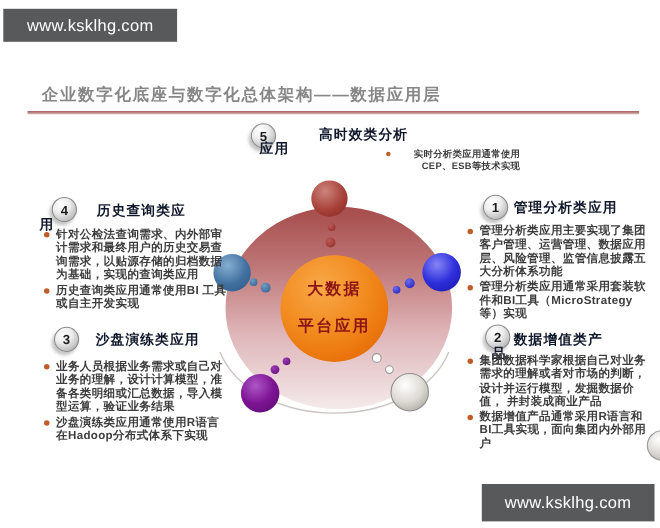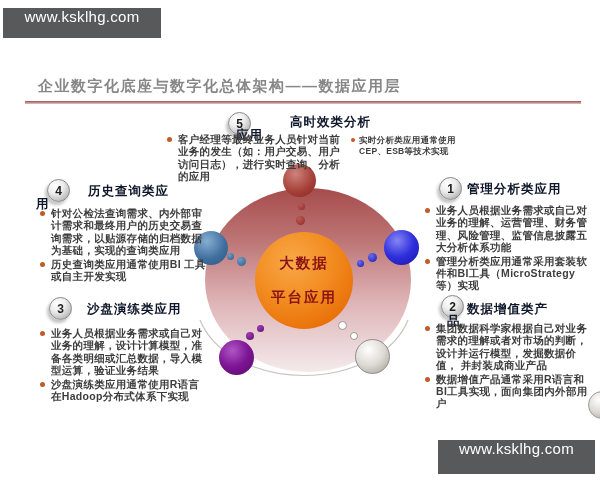--- a/index.html
+++ b/index.html
@@ -1,20 +1,20 @@
 <!DOCTYPE html>
 <html><head>
 <meta charset="utf-8">
 <style>
   html,body{margin:0;padding:0;background:#fff;}
   .slide{position:relative;width:600px;height:480px;background:#ffffff;overflow:hidden;
          font-family:"Liberation Sans","DejaVu Sans",sans-serif;}
 
   
-  .banner{position:absolute;background:#58595b;color:#ffffff;display:flex;align-items:flex-start;
+  .banner{position:absolute;background:#58595b;color:#ffffff;display:flex;align-items:center;
           justify-content:center;font-size:15px;letter-spacing:.3px;}
   .banner-top{left:3px;top:8px;width:158px;height:30px;}
   .banner-bottom{left:438px;top:440px;width:157px;height:34px;}
 
   
   .page-title{position:absolute;left:38px;top:77px;font-size:15px;color:#878787;
               font-weight:600;letter-spacing:1.5px;white-space:nowrap;text-align:center;}
   .title-rule{position:absolute;left:25px;top:101px;width:556px;height:3px;
               background:linear-gradient(#9c5050,#e3c4c4);}
 
@@ -65,21 +65,21 @@
 
   
   .blist{position:absolute;margin:0;padding:0;list-style:none;font-size:10.5px;line-height:12.4px;
          color:#3d3d3d;font-weight:600;letter-spacing:.3px;}
   .blist li{position:relative;padding-left:13px;margin-bottom:1px;}
   .blist li::before{content:"";position:absolute;left:2px;top:4px;width:5px;height:5px;
          border-radius:50%;background:#bf5c28;}
   .w-std{width:171px;}
   .l5a{left:165px;top:133px;width:178px;}
   .l5b{left:349px;top:135px;width:124px;font-size:8.5px;line-height:11px;}
-  .l5b li{padding-left:10px;}
+  .l5b li{padding-left:10px;text-align:right;}
   .l5b li::before{width:4px;height:4px;top:3px;}
   .l4{left:38px;top:207px;}
   .l3{left:38px;top:327px;}
   .l1{left:423px;top:204px;}
   .l2{left:423px;top:322px;}
 </style>
 </head>
 <body>
 
 <div class="slide">
@@ -134,43 +134,40 @@
     </div>
   <div class="numball" style="left:439px;top:177px;">
     <span>1</span>
     </div>
   <div class="numball" style="left:441px;top:295px;">
     <span>2</span>
     </div>
 
   <div class="sec-title" style="left:290px;top:114px;">高时效类分析</div>
   <div class="sec-title" style="left:236px;top:127px;">应用</div>
-  <ul class="blist l5a">
-    <li>客户经理等最终业务人员针对当前业务的发生（如：用户交易、用户访问日志），进行实时查询、分析的应用</li>
-  </ul>
   <ul class="blist l5b">
     <li>实时分析类应用通常使用CEP、ESB等技术实现</li>
   </ul>
 
   <div class="sec-title" style="left:88px;top:183px;">历史查询类应</div>
   <div class="sec-title" style="left:36px;top:196px;">用</div>
   <ul class="blist l4 w-std">
     <li>针对公检法查询需求、内外部审计需求和最终用户的历史交易查询需求，以贴源存储的归档数据为基础，实现的查询类应用</li>
     <li>历史查询类应用通常使用BI 工具或自主开发实现</li>
   </ul>
 
   <div class="sec-title" style="left:87px;top:301px;">沙盘演练类应用</div>
   <ul class="blist l3 w-std">
     <li>业务人员根据业务需求或自己对业务的理解，设计计算模型，准备各类明细或汇总数据，导入模型运算，验证业务结果</li>
     <li>沙盘演练类应用通常使用R语言在Hadoop分布式体系下实现</li>
   </ul>
 
   <div class="sec-title" style="left:467px;top:181px;">管理分析类应用</div>
   <ul class="blist l1 w-std">
-    <li>业务人员根据业务需求或自己对业务的理解、运营管理、财务管理、风险管理、监管信息披露五大分析体系功能</li>
+    <li>管理分析类应用主要实现了集团客户管理、运营管理、数据应用层、风险管理、监管信息披露五大分析体系功能</li>
     <li>管理分析类应用通常采用套装软件和BI工具（MicroStrategy等）实现</li>
   </ul>
 
   <div class="sec-title" style="left:467px;top:301px;">数据增值类产</div>
   <div class="sec-title" style="left:447px;top:313px;">品</div>
   <ul class="blist l2 w-std">
     <li>集团数据科学家根据自己对业务需求的理解或者对市场的判断，设计并运行模型，发掘数据价值， 并封装成商业产品</li>
     <li>数据增值产品通常采用R语言和BI工具实现，面向集团内外部用户</li>
   </ul>
 

